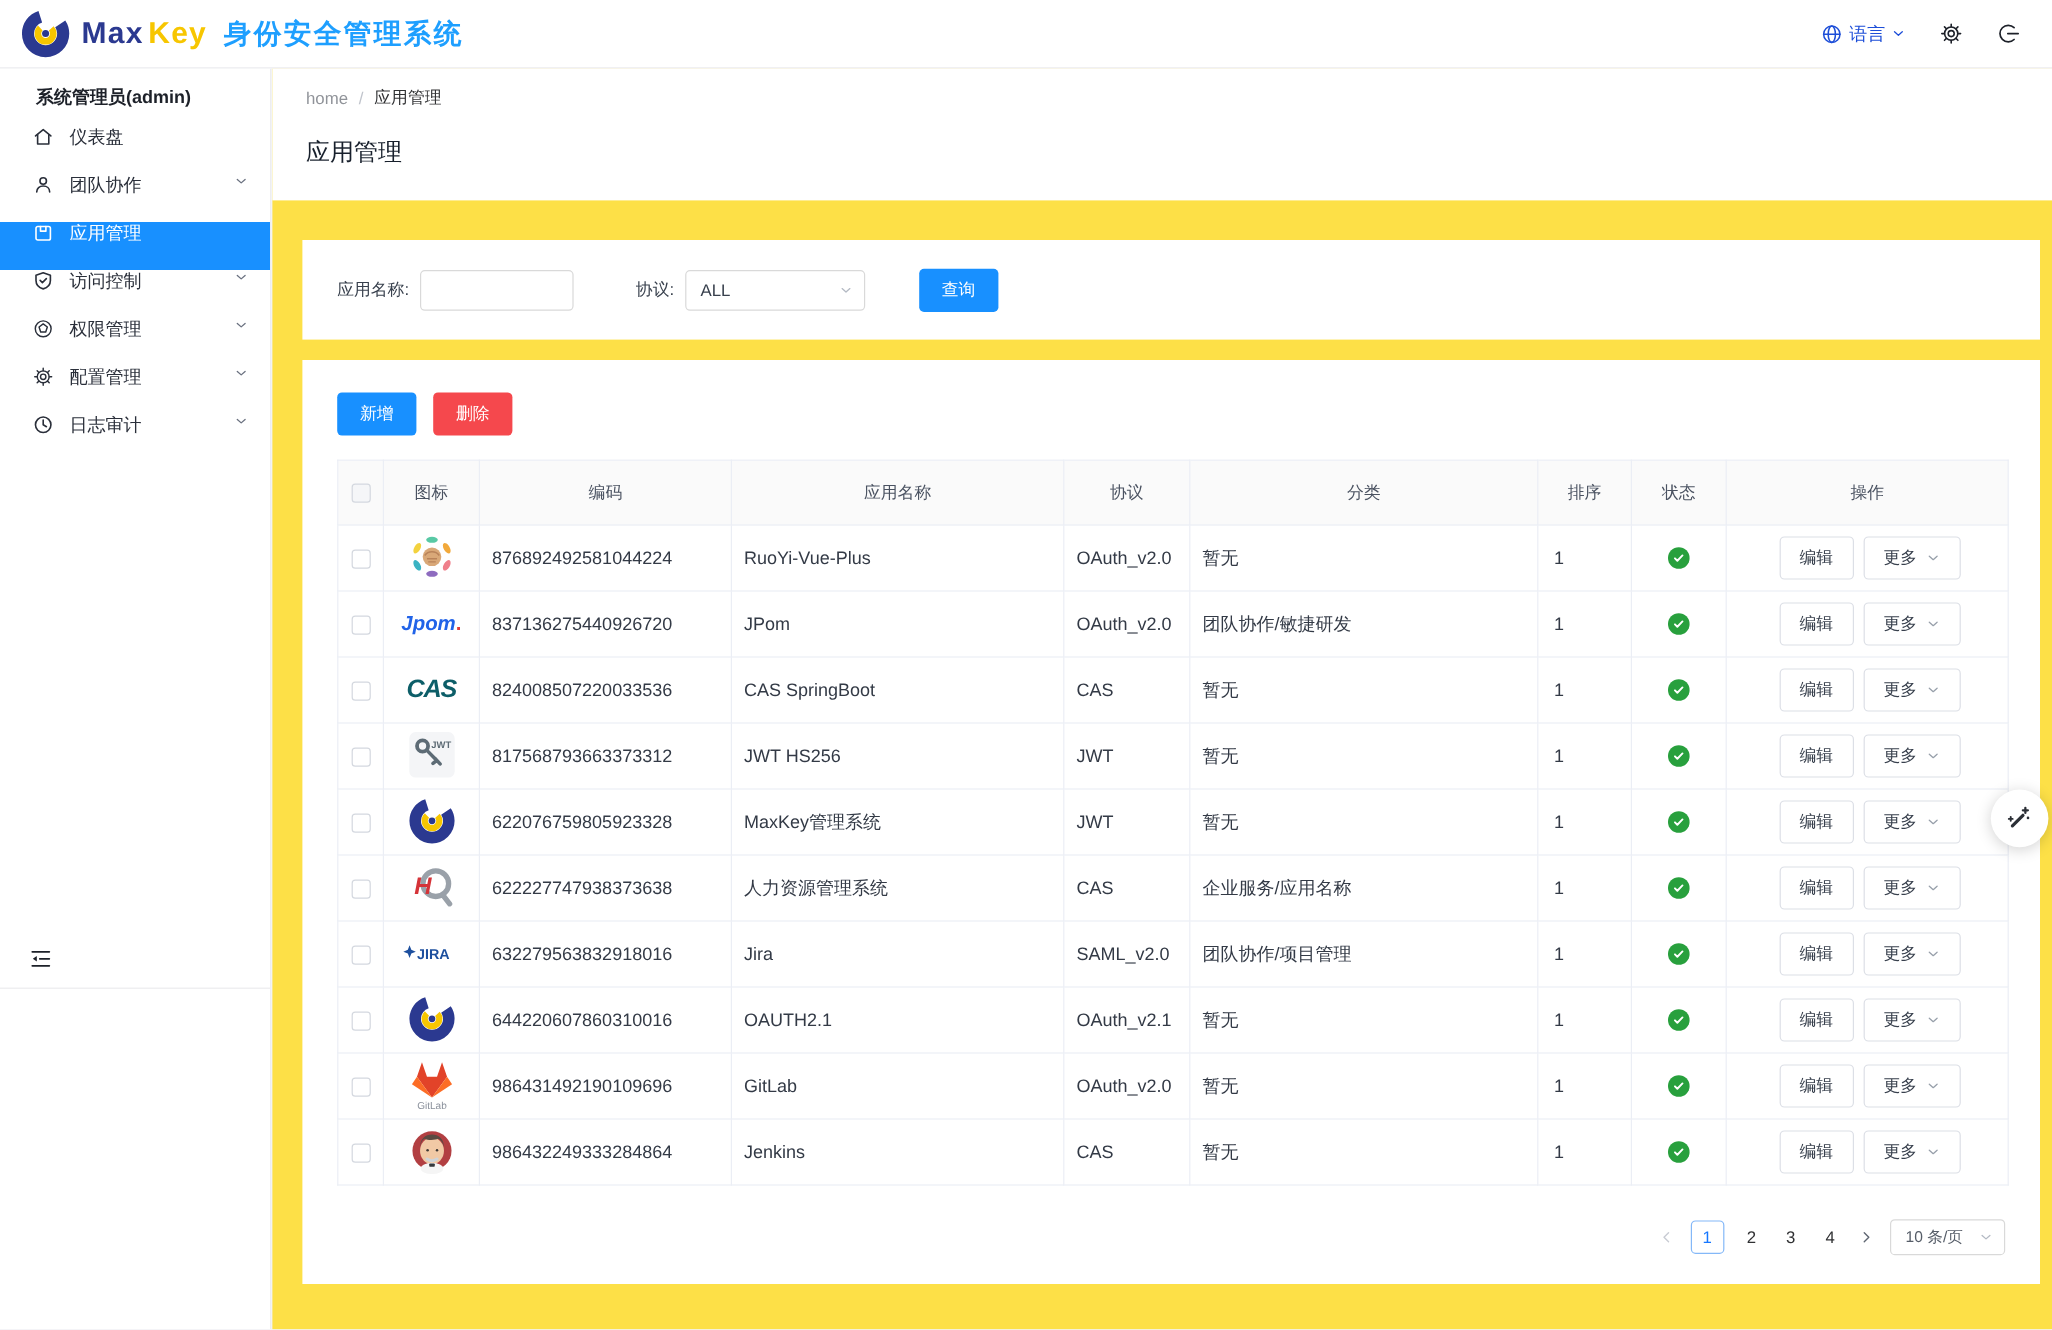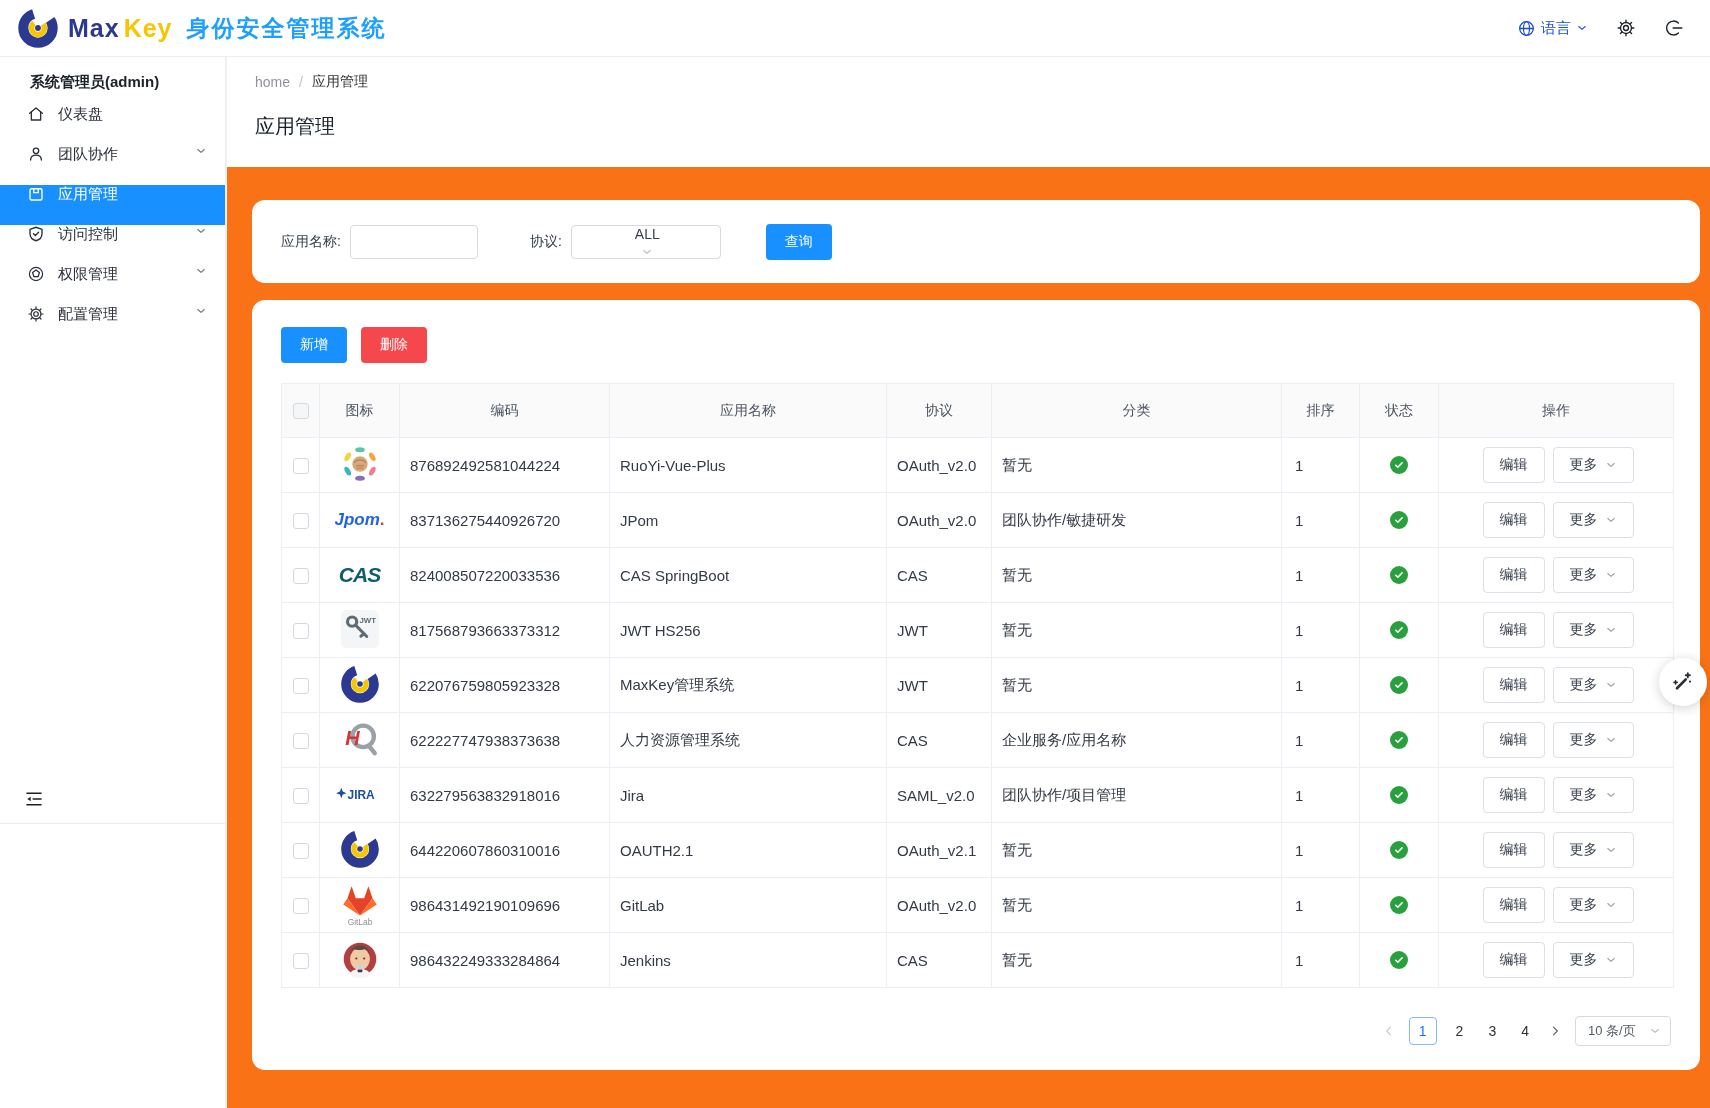--- a/index.html
+++ b/index.html
@@ -24,35 +24,35 @@
 .sidebar-user{height:48px;line-height:50px;padding-left:30px;font-size:15px;font-weight:bold;color:#1d2129;}
 .menu{display:flex;flex-direction:column;}
 .menu-item{height:40px;display:flex;padding:0 18px 0 27px;font-size:15px;color:#2a2f3a;cursor:pointer;}
 .menu-item .mi-icon{width:18px;height:18px;margin-right:13px;display:inline-flex;}
 .menu-item .mi-label{flex:1;}
 .menu-item .mi-caret{color:#6b7280;display:inline-flex;}
 .menu-item.active{background:var(--primary);color:#fff;}
 .collapse-btn{position:absolute;left:24px;top:732px;background:none;border:none;padding:0;color:#1d2129;cursor:pointer;}
 
 
-.main{position:absolute;left:227px;top:57px;right:0;bottom:0;background:#f97316;}
+.main{position:absolute;left:227px;top:57px;right:0;bottom:0;background:#fde047;}
 .page-head{background:#fff;height:110px;padding:16px 0 0 28px;}
 .breadcrumb{font-size:14px;display:flex;gap:9px;align-items:center;}
 .bc-home{color:#909399;cursor:pointer;}
 .bc-sep{color:#c0c4cc;}
 .bc-cur{color:#303133;}
 .page-title{margin:22px 0 0 0;font-size:20px;font-weight:500;color:#18202c;}
 
-.card{background:#fff;border-radius:13px;margin:0 10px 0 25px;}
+.card{background:#fff;border-radius:0;margin:0 10px 0 25px;}
 .filter-card{margin-top:33px;height:83px;display:flex;align-items:center;padding-left:29px;}
 .f-label{font-size:14px;color:#38404d;margin-right:9px;}
 .f-label.second{margin-left:52px;}
 .text-input{width:128px;height:34px;border:1px solid #d9d9d9;border-radius:4px;outline:none;padding:0 8px;font-size:14px;color:#303133;}
 .select{height:34px;border:1px solid #d9d9d9;border-radius:4px;background:#fff;display:inline-flex;align-items:center;justify-content:space-between;padding:0 9px 0 12px;font-size:14px;color:#38404d;cursor:pointer;}
-.protocol-select{width:150px;flex-direction:column;}
+.protocol-select{width:150px;}
 .select .caret{color:#b4bac4;display:inline-flex;}
 .btn{border:none;border-radius:4px;font-size:14px;cursor:pointer;display:inline-flex;align-items:center;justify-content:center;}
 .btn.primary{background:var(--primary);color:#fff;height:36px;padding:0 19px;text-align:right;}
 .btn.danger{background:var(--danger);color:#fff;height:36px;padding:0 19px;}
 .search-btn{margin-left:45px;}
 
 .table-card{margin-top:17px;height:770px;padding:27px 29px;position:relative;}
 .toolbar{display:flex;gap:14px;}
 
 table.grid{margin-top:20px;width:1392px;border-collapse:collapse;table-layout:fixed;}
@@ -205,20 +205,34 @@
   </div>
         <div class="menu-item">
     <span class="mi-icon">
             <svg width="18" height="18" viewBox="0 0 24 24" fill="none" stroke="currentColor" stroke-width="1.6" stroke-linecap="round" stroke-linejoin="round">
               <circle cx="12" cy="12" r="3"></circle>
               <circle cx="12" cy="12" r="6.6"></circle>
               <path d="M12 2.6v2.6M12 18.8v2.6M2.6 12h2.6M18.8 12h2.6M5.3 5.3l1.9 1.9M16.8 16.8l1.9 1.9M18.7 5.3l-1.9 1.9M7.2 16.8l-1.9 1.9"></path>
             </svg>
           </span>
     <span class="mi-label">配置管理</span>
+    <span class="mi-caret">
+            <svg width="12" height="12" viewBox="0 0 24 24" fill="none" stroke="currentColor" stroke-width="2.2" stroke-linecap="round" stroke-linejoin="round">
+              <path d="M5.5 9l6.5 5.8L18.5 9"></path>
+            </svg>
+          </span>
+  </div>
+        <div class="menu-item">
+    <span class="mi-icon">
+            <svg width="18" height="18" viewBox="0 0 24 24" fill="none" stroke="currentColor" stroke-width="1.8" stroke-linecap="round" stroke-linejoin="round">
+              <circle cx="12" cy="12" r="8.6"></circle>
+              <path d="M12 6.8V12l3.6 2.1"></path>
+            </svg>
+          </span>
+    <span class="mi-label">日志审计</span>
     <span class="mi-caret">
             <svg width="12" height="12" viewBox="0 0 24 24" fill="none" stroke="currentColor" stroke-width="2.2" stroke-linecap="round" stroke-linejoin="round">
               <path d="M5.5 9l6.5 5.8L18.5 9"></path>
             </svg>
           </span>
   </div>
       </nav>
     <button class="collapse-btn"><span class="ico">
           <svg width="20" height="20" viewBox="0 0 24 24" fill="none" stroke="currentColor" stroke-width="1.8" stroke-linecap="round" stroke-linejoin="round">
             <path d="M3.5 5h17M11 12h9.5M3.5 19h17"></path>

